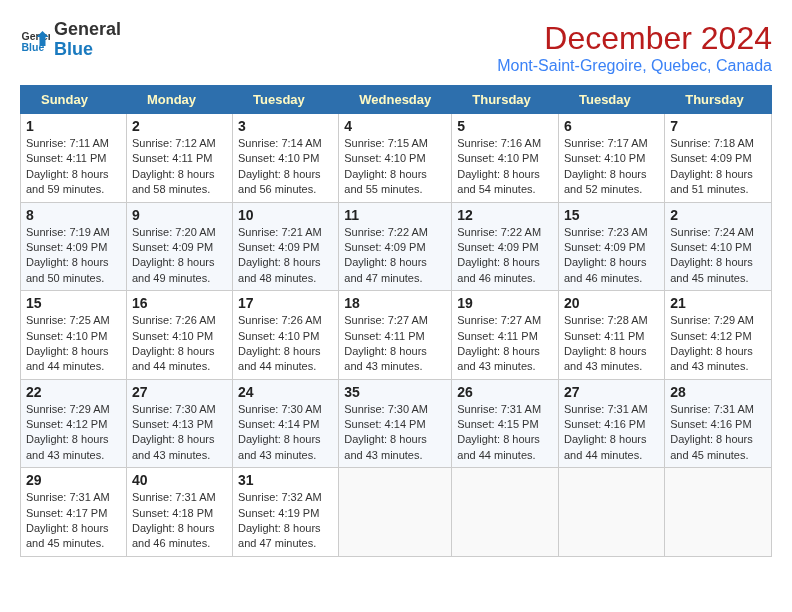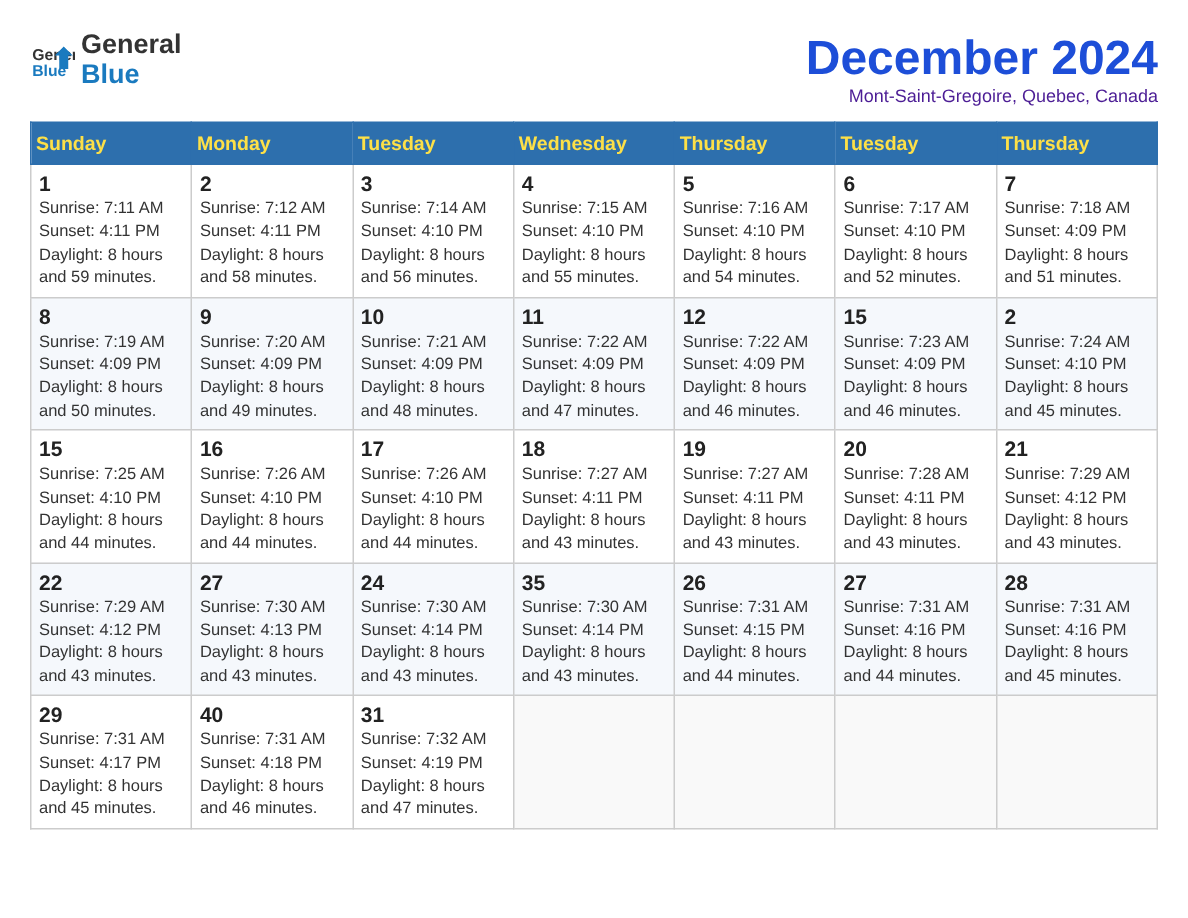--- a/index.html
+++ b/index.html
@@ -29,37 +29,37 @@
     }
     .logo-icon {
       width: 30px;
       height: 30px;
     }
     .title-block {
       text-align: right;
     }
     .title-block h1 {
       font-size: 32px;
-      font-weight: bold;
-      color: #1d4ed8;
+      font-weight: normal;
+      color: #b91c1c;
     }
     .title-block h2 {
-      font-size: 12px;
+      font-size: 16px;
       font-weight: normal;
-      color: #4c1d95;
+      color: #3b82f6;
     }
     table {
       width: 100%;
       border-collapse: collapse;
       font-size: 11px;
     }
     thead tr th {
       background: #2d6fad;
-      color: #fde047;
-      padding: 6px 3px;
+      color: #fef9c3;
+      padding: 6px 20px;
       text-align: left;
       font-size: 13px;
       font-weight: bold;
       border: 1px solid #2d6fad;
     }
     tbody tr td {
       vertical-align: top;
       padding: 4px 5px;
       border: 1px solid #ccc;
       width: 14.28%;

